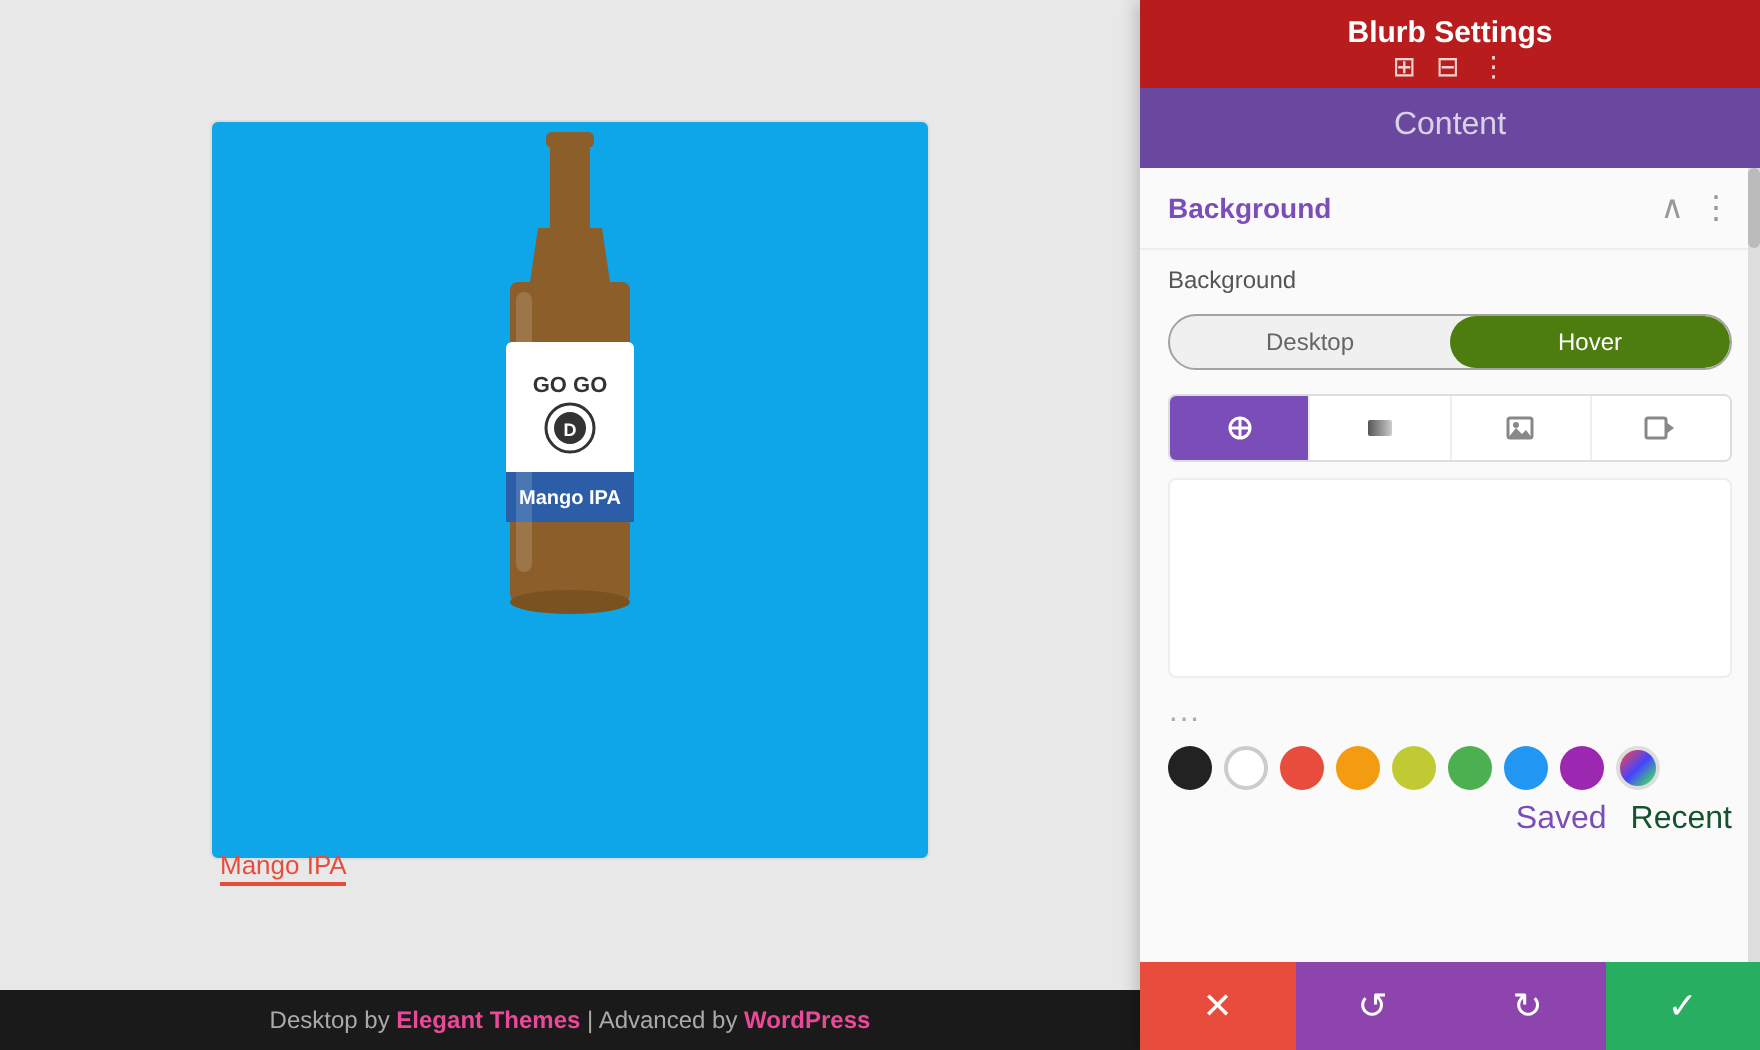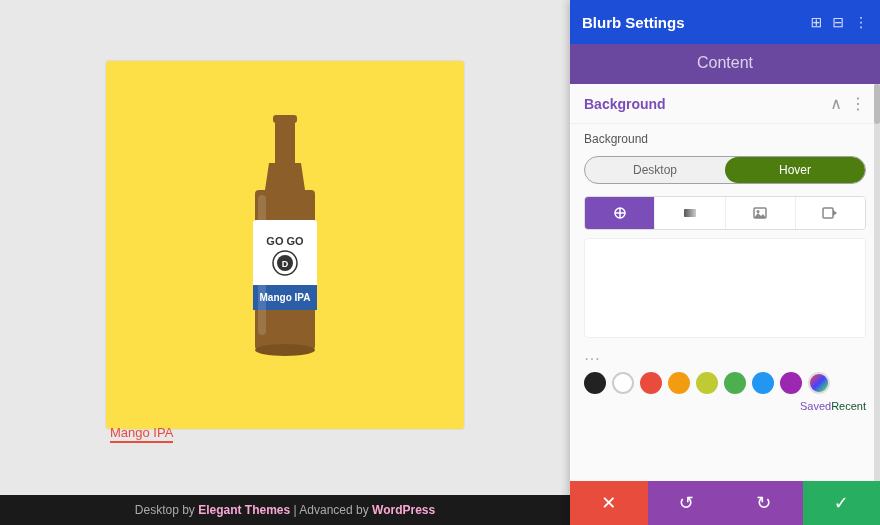--- a/index.html
+++ b/index.html
@@ -11,27 +11,26 @@
       background: #e8e8e8;
       position: relative;
       display: flex;
       flex-direction: column;
       align-items: center;
       justify-content: flex-start;
       padding-top: 20px;
     }
 
     .bottle-card {
-      background: #fde047;
+      background: #0ea5e9;
       border: 1px solid #ddd;
       border-radius: 4px;
       width: 360px;
       height: 370px;
       display: flex;
-      align-items: center;
       justify-content: center;
       position: relative;
       margin-top: 40px;
     }
 
     .bottle-wrapper {
       display: flex;
       flex-direction: column;
       align-items: center;
     }
@@ -41,41 +40,42 @@
       bottom: 0;
       left: 0;
       right: 0;
       background: #1a1a1a;
       color: #aaa;
       font-size: 12px;
       text-align: center;
       padding: 8px;
     }
     .footer-bar strong {
-      color: #f9a8d4;
+      color: #ec4899;
     }
 
     
     .panel {
       width: 310px;
       background: white;
       display: flex;
       flex-direction: column;
       height: 525px;
       box-shadow: -2px 0 8px rgba(0,0,0,0.2);
     }
 
     .panel-header {
-      background: #1d4ed8;
+      background: #b91c1c;
       color: white;
       padding: 8px 12px;
       display: flex;
       align-items: center;
       justify-content: space-between;
       height: 44px;
+      flex-direction: column;
     }
 
     .panel-title {
       font-size: 15px;
       font-weight: 600;
       color: white;
     }
 
     .panel-header-icons {
       display: flex;
@@ -253,22 +253,23 @@
       height: 22px;
       border-radius: 50%;
       border: 2px solid #ddd;
       background: linear-gradient(135deg, #f44, #44f, #4f4);
       cursor: pointer;
     }
 
     .saved-recent-row {
       display: flex;
       justify-content: flex-end;
+      gap: 12px;
       padding: 2px 14px 6px;
-      font-size: 11px;
+      font-size: 16px;
     }
 
     .saved-link {
       color: #7b4db8;
       cursor: pointer;
       font-weight: 500;
     }
 
     .recent-link {
       color: #14532d;

